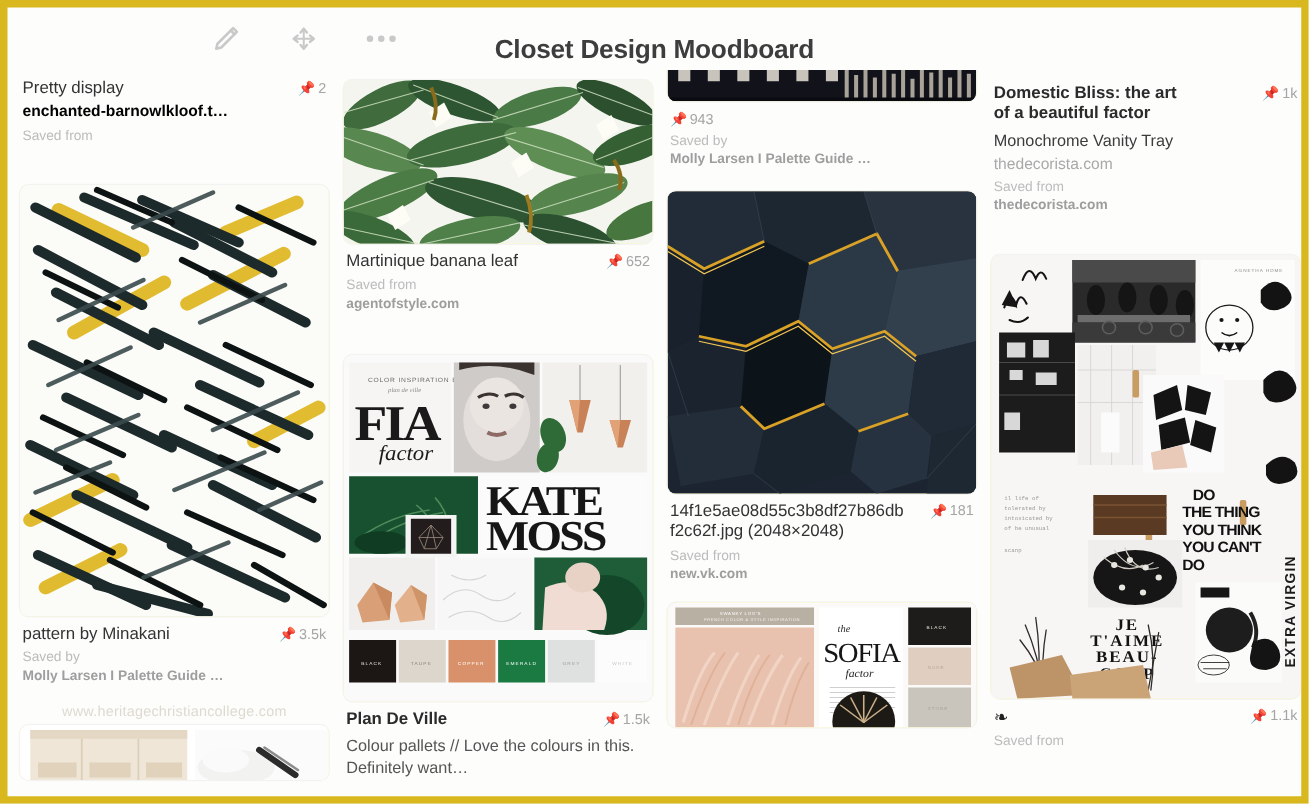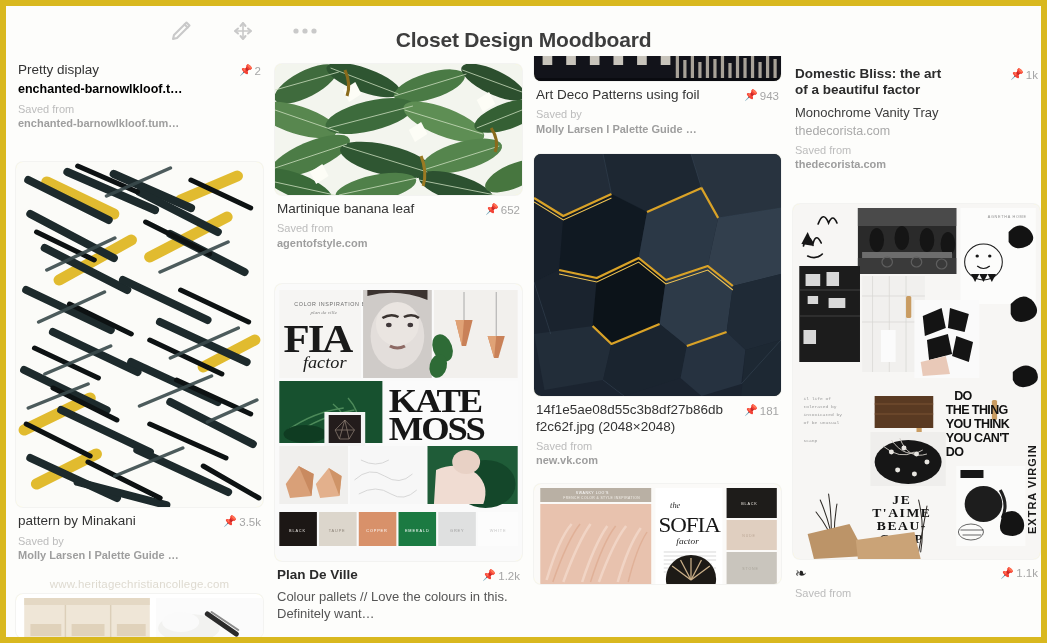--- a/index.html
+++ b/index.html
@@ -181,21 +181,20 @@
           <div class="pin-row">
             <div class="pin-title">Pretty display</div>
             <div class="pin-count">
               <span class="pinglyph">📌</span>
               <span>2</span>
             </div>
           </div>
           <div class="pin-sub dark">enchanted-barnowlkloof.t…</div>
           <div class="pin-savedline">
             <span>Saved from</span>
-            <b>enchanted-barnowlkloof.tum…</b>
           </div>
         </div>
       </div>
 
       <div class="pin" style="margin-top:32px;">
         <div class="pin-img" style="height:345px;">
           <svg viewBox="0 0 240 345" preserveAspectRatio="none" style="height:345px;">
             <rect width="240" height="345" fill="#fbfbf8"></rect>
             <g stroke-linecap="round">
               <g stroke="#e0b825" stroke-width="11" opacity="0.95">
@@ -439,21 +438,21 @@
             <text x="163" y="248" font-family="Liberation Sans" font-size="3.6" letter-spacing="0.8" fill="#9a9a9a">GREY</text>
             <rect x="189" y="228" width="37" height="34" fill="#fcfcfc"></rect>
             <text x="200" y="248" font-family="Liberation Sans" font-size="3.6" letter-spacing="0.8" fill="#c6c6c6">WHITE</text>
           </svg>
         </div>
         <div class="pin-meta">
           <div class="pin-row">
             <div class="pin-title bold">Plan De Ville</div>
             <div class="pin-count">
               <span class="pinglyph">📌</span>
-              <span>1.2k</span>
+              <span>1.5k</span>
             </div>
           </div>
           <div class="pin-desc">Colour pallets // Love the colours in this. Definitely want…</div>
         </div>
       </div>
     </div>
 
     <div class="col">
 
       <div class="pin">
@@ -482,21 +481,20 @@
               <rect x="202" y="0" width="3" height="25"></rect>
                 <rect x="209" y="6" width="3" height="19"></rect>
               <rect x="216" y="0" width="3" height="25"></rect>
                 <rect x="223" y="3" width="3" height="22"></rect>
             </g>
             <rect y="22" width="230" height="3" fill="#0a0b10"></rect>
           </svg>
         </div>
         <div class="pin-meta">
           <div class="pin-row">
-            <div class="pin-title">Art Deco Patterns using foil</div>
             <div class="pin-count">
               <span class="pinglyph">📌</span>
               <span>943</span>
             </div>
           </div>
           <div class="pin-savedline">
             <span>Saved by</span>
             <b>Molly Larsen I Palette Guide …</b>
           </div>
         </div>

